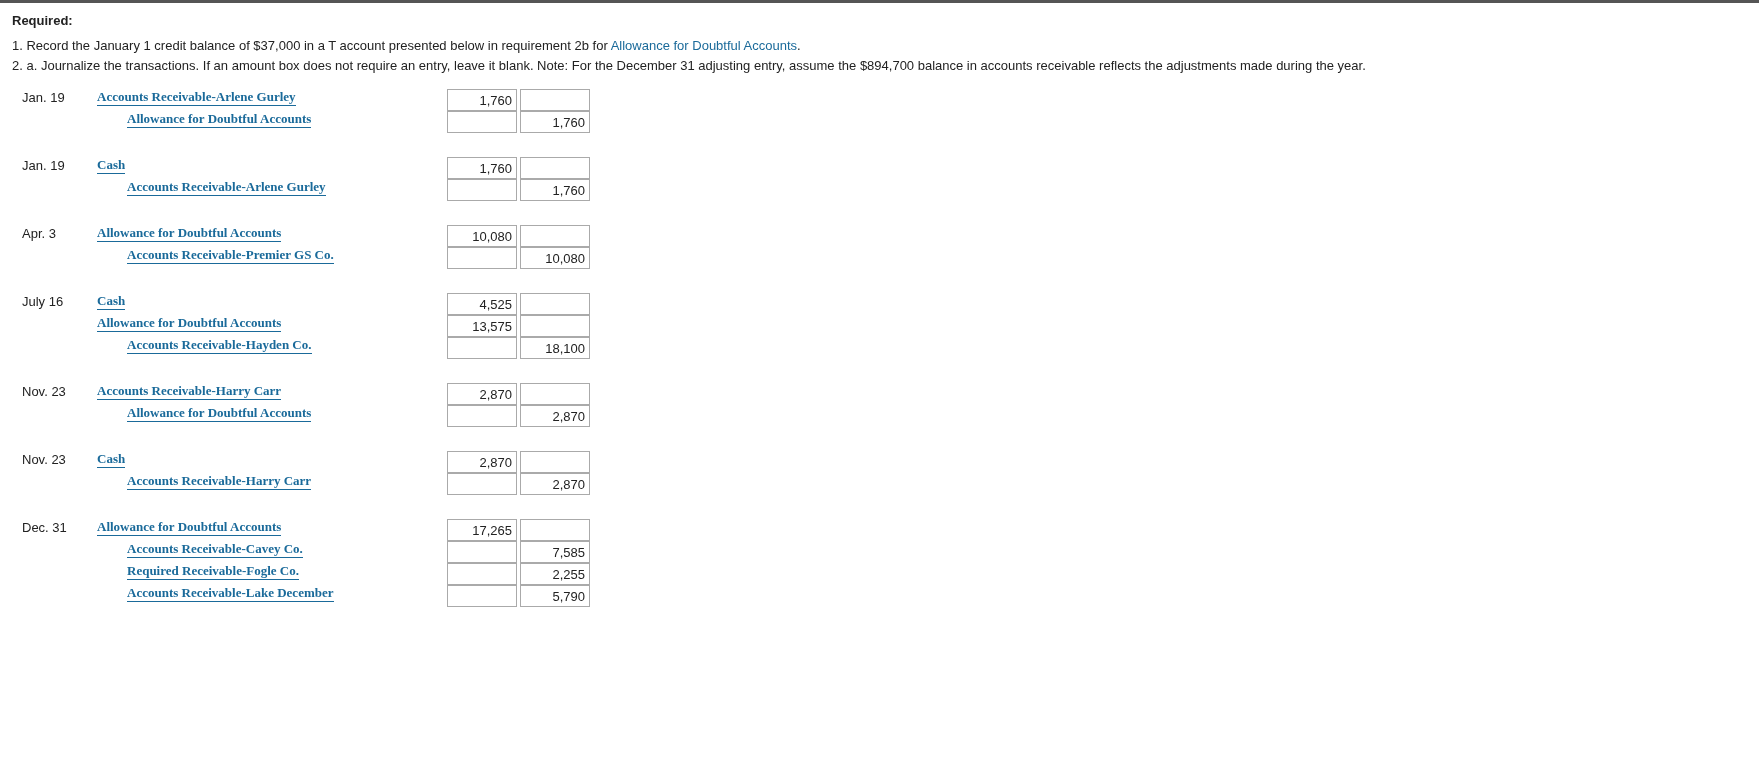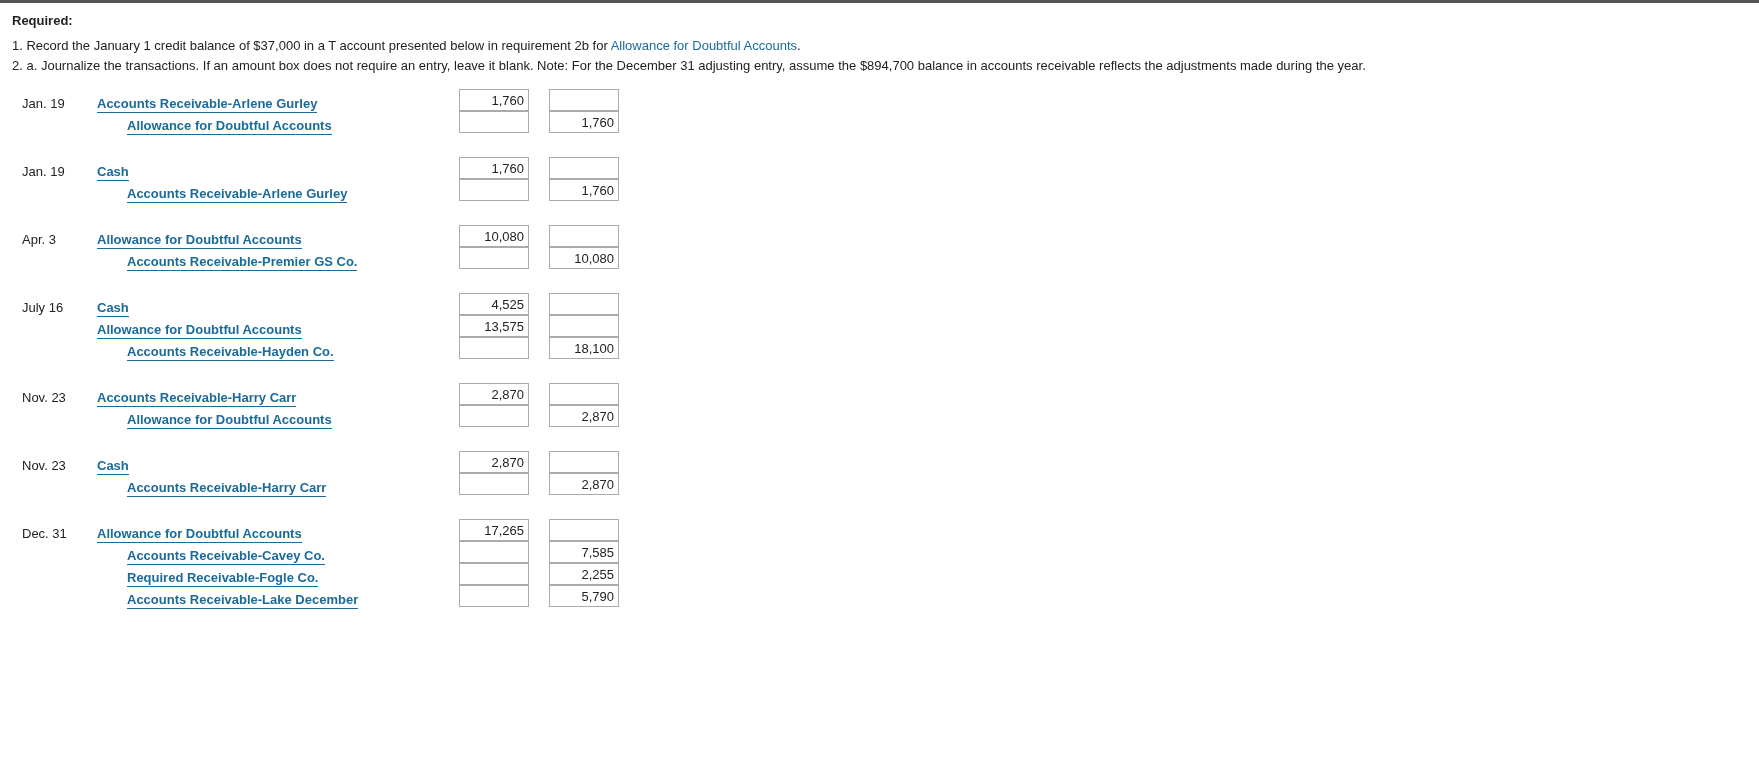--- a/index.html
+++ b/index.html
@@ -38,54 +38,55 @@
       margin-left: 10px;
     }
     .account-name {
       color: #1a6a9a;
       font-weight: bold;
       font-size: 13px;
       border-bottom: 1px solid #1a6a9a;
       min-width: 220px;
       padding-bottom: 1px;
       cursor: pointer;
+      font-family: Liberation Serif, serif;
     }
     .account-name.indented {
       margin-left: 30px;
     }
     .amount-input {
       width: 70px;
       height: 22px;
       border: 1px solid #aaa;
       background: #fff;
       font-size: 13px;
       text-align: right;
       padding-right: 4px;
       color: #222;
     }
     .entry-group {
       margin-bottom: 14px;
     }
     .row-wrapper {
       display: flex;
-      align-items: flex-end;
+      align-items: flex-start;
     }
     .date-cell {
       width: 75px;
       font-size: 13px;
       padding-top: 1px;
       vertical-align: top;
     }
     .accounts-col {
       min-width: 340px;
     }
     .inputs-col {
       display: flex;
-      gap: 20px;
-      margin-left: 22px;
+      gap: 3px;
+      margin-left: 10px;
     }
     .group-spacer {
       height: 10px;
     }
   </style>
 </head>
 <body>
 
 <div class="page">
   <div class="required-header">Required:</div>

